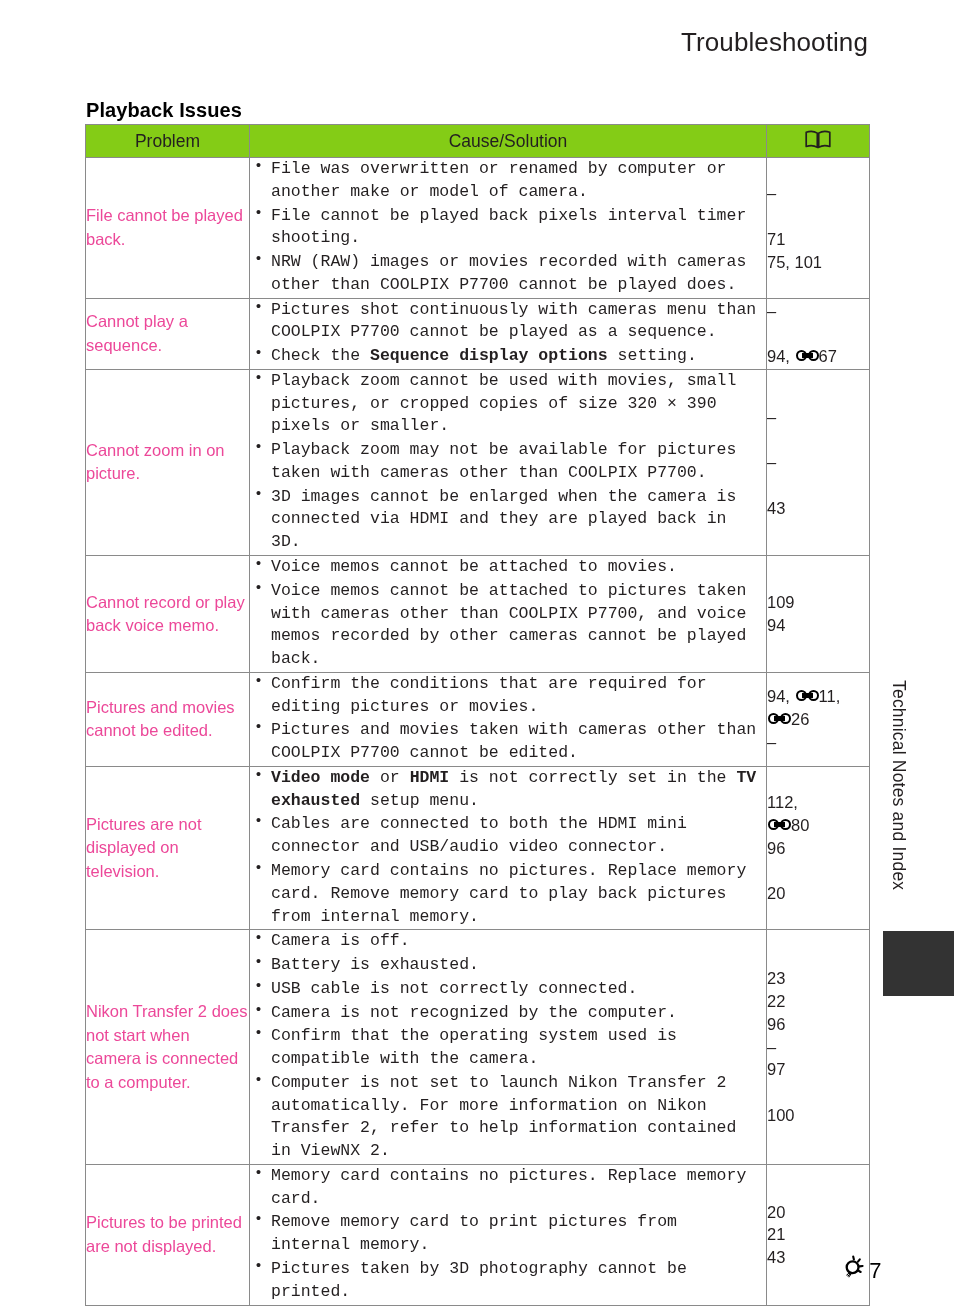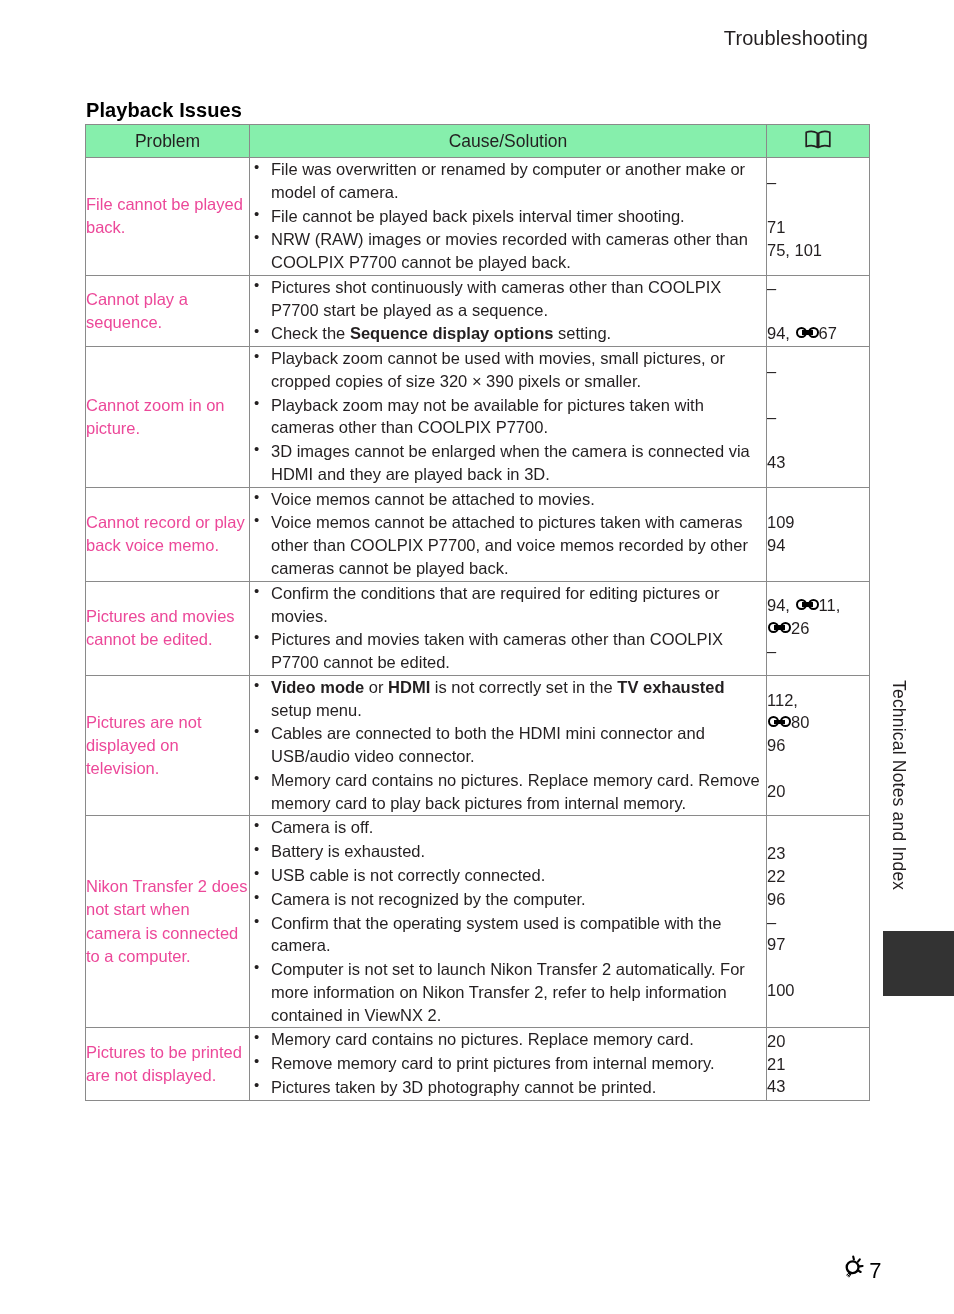--- a/index.html
+++ b/index.html
@@ -14,21 +14,21 @@
     font-family: "Liberation Sans", "DejaVu Sans", sans-serif;
     color: #231f20;
     overflow: hidden;
   }
 
   
   .running-head {
     position: absolute;
     top: 27px;
     right: 86px;
-    font-size: 20px;
+    font-size: 26px;
     letter-spacing: .1px;
     color: #231f20;
     white-space: nowrap;
   }
 
   
   .section-title {
     position: absolute;
     left: 86px;
     top: 86px;
@@ -60,21 +60,21 @@
     border: 1px solid #8a8a8a;
     vertical-align: middle;
     padding: 0;
   }
   
   table.issues {
     border: 1.5px solid #8a8a8a;
   }
 
   thead th {
-    background: #86efac;
+    background: #84cc16;
     text-align: center;
     font-weight: normal;
     font-size: 17.5px;
     height: 32px;
     color: #231f20;
   }
   thead th.ref-head { font-size: 15px; }
 
   td.problem {
     padding: 10px 8px 10px 11px;
@@ -98,20 +98,21 @@
 
   ul.bullets {
     list-style: none;
     margin: 0;
     padding: 0;
   }
   ul.bullets > li {
     position: relative;
     padding-left: 21px;
     margin: 0 0 1px 0;
+    font-family: Liberation Mono, monospace;
   }
   ul.bullets > li::before {
     content: "\2022";
     position: absolute;
     left: 4px;
     top: -1px;
     font-size: 15px;
     color: #231f20;
   }
   ul.bullets > li.bold-lead strong { font-weight: bold; }
@@ -221,37 +222,37 @@
         </th>
       </tr>
     </thead>
     <tbody id="tbody">
         <tr>
           <td class="problem">File cannot be played back.</td>
           <td class="cause">
             <ul class="bullets">
               <li>File was overwritten or renamed by computer or another make or model of camera.</li>
               <li>File cannot be played back pixels interval timer shooting.</li>
-              <li>NRW (RAW) images or movies recorded with cameras other than COOLPIX P7700 cannot be played back.</li>
+              <li>NRW (RAW) images or movies recorded with cameras other than COOLPIX P7700 cannot be played does.</li>
             </ul>
           </td>
           <td class="ref">
             <div class="reflines">
               <div>–</div>
               <div class="blank">&nbsp;</div>
               <div>71</div>
               <div>75, 101</div>
             </div>
           </td>
         </tr>
         <tr>
           <td class="problem">Cannot play a sequence.</td>
           <td class="cause">
             <ul class="bullets">
-              <li>Pictures shot continuously with cameras other than COOLPIX P7700 start be played as a sequence.</li>
+              <li>Pictures shot continuously with cameras menu than COOLPIX P7700 cannot be played as a sequence.</li>
               <li>Check the <strong>Sequence display options</strong> setting.</li>
             </ul>
           </td>
           <td class="ref">
             <div class="reflines">
               <div>–</div>
               <div class="blank">&nbsp;</div>
               <div>94, <span class="adv-glyph"><i></i></span>67</div>
             </div>
           </td>

